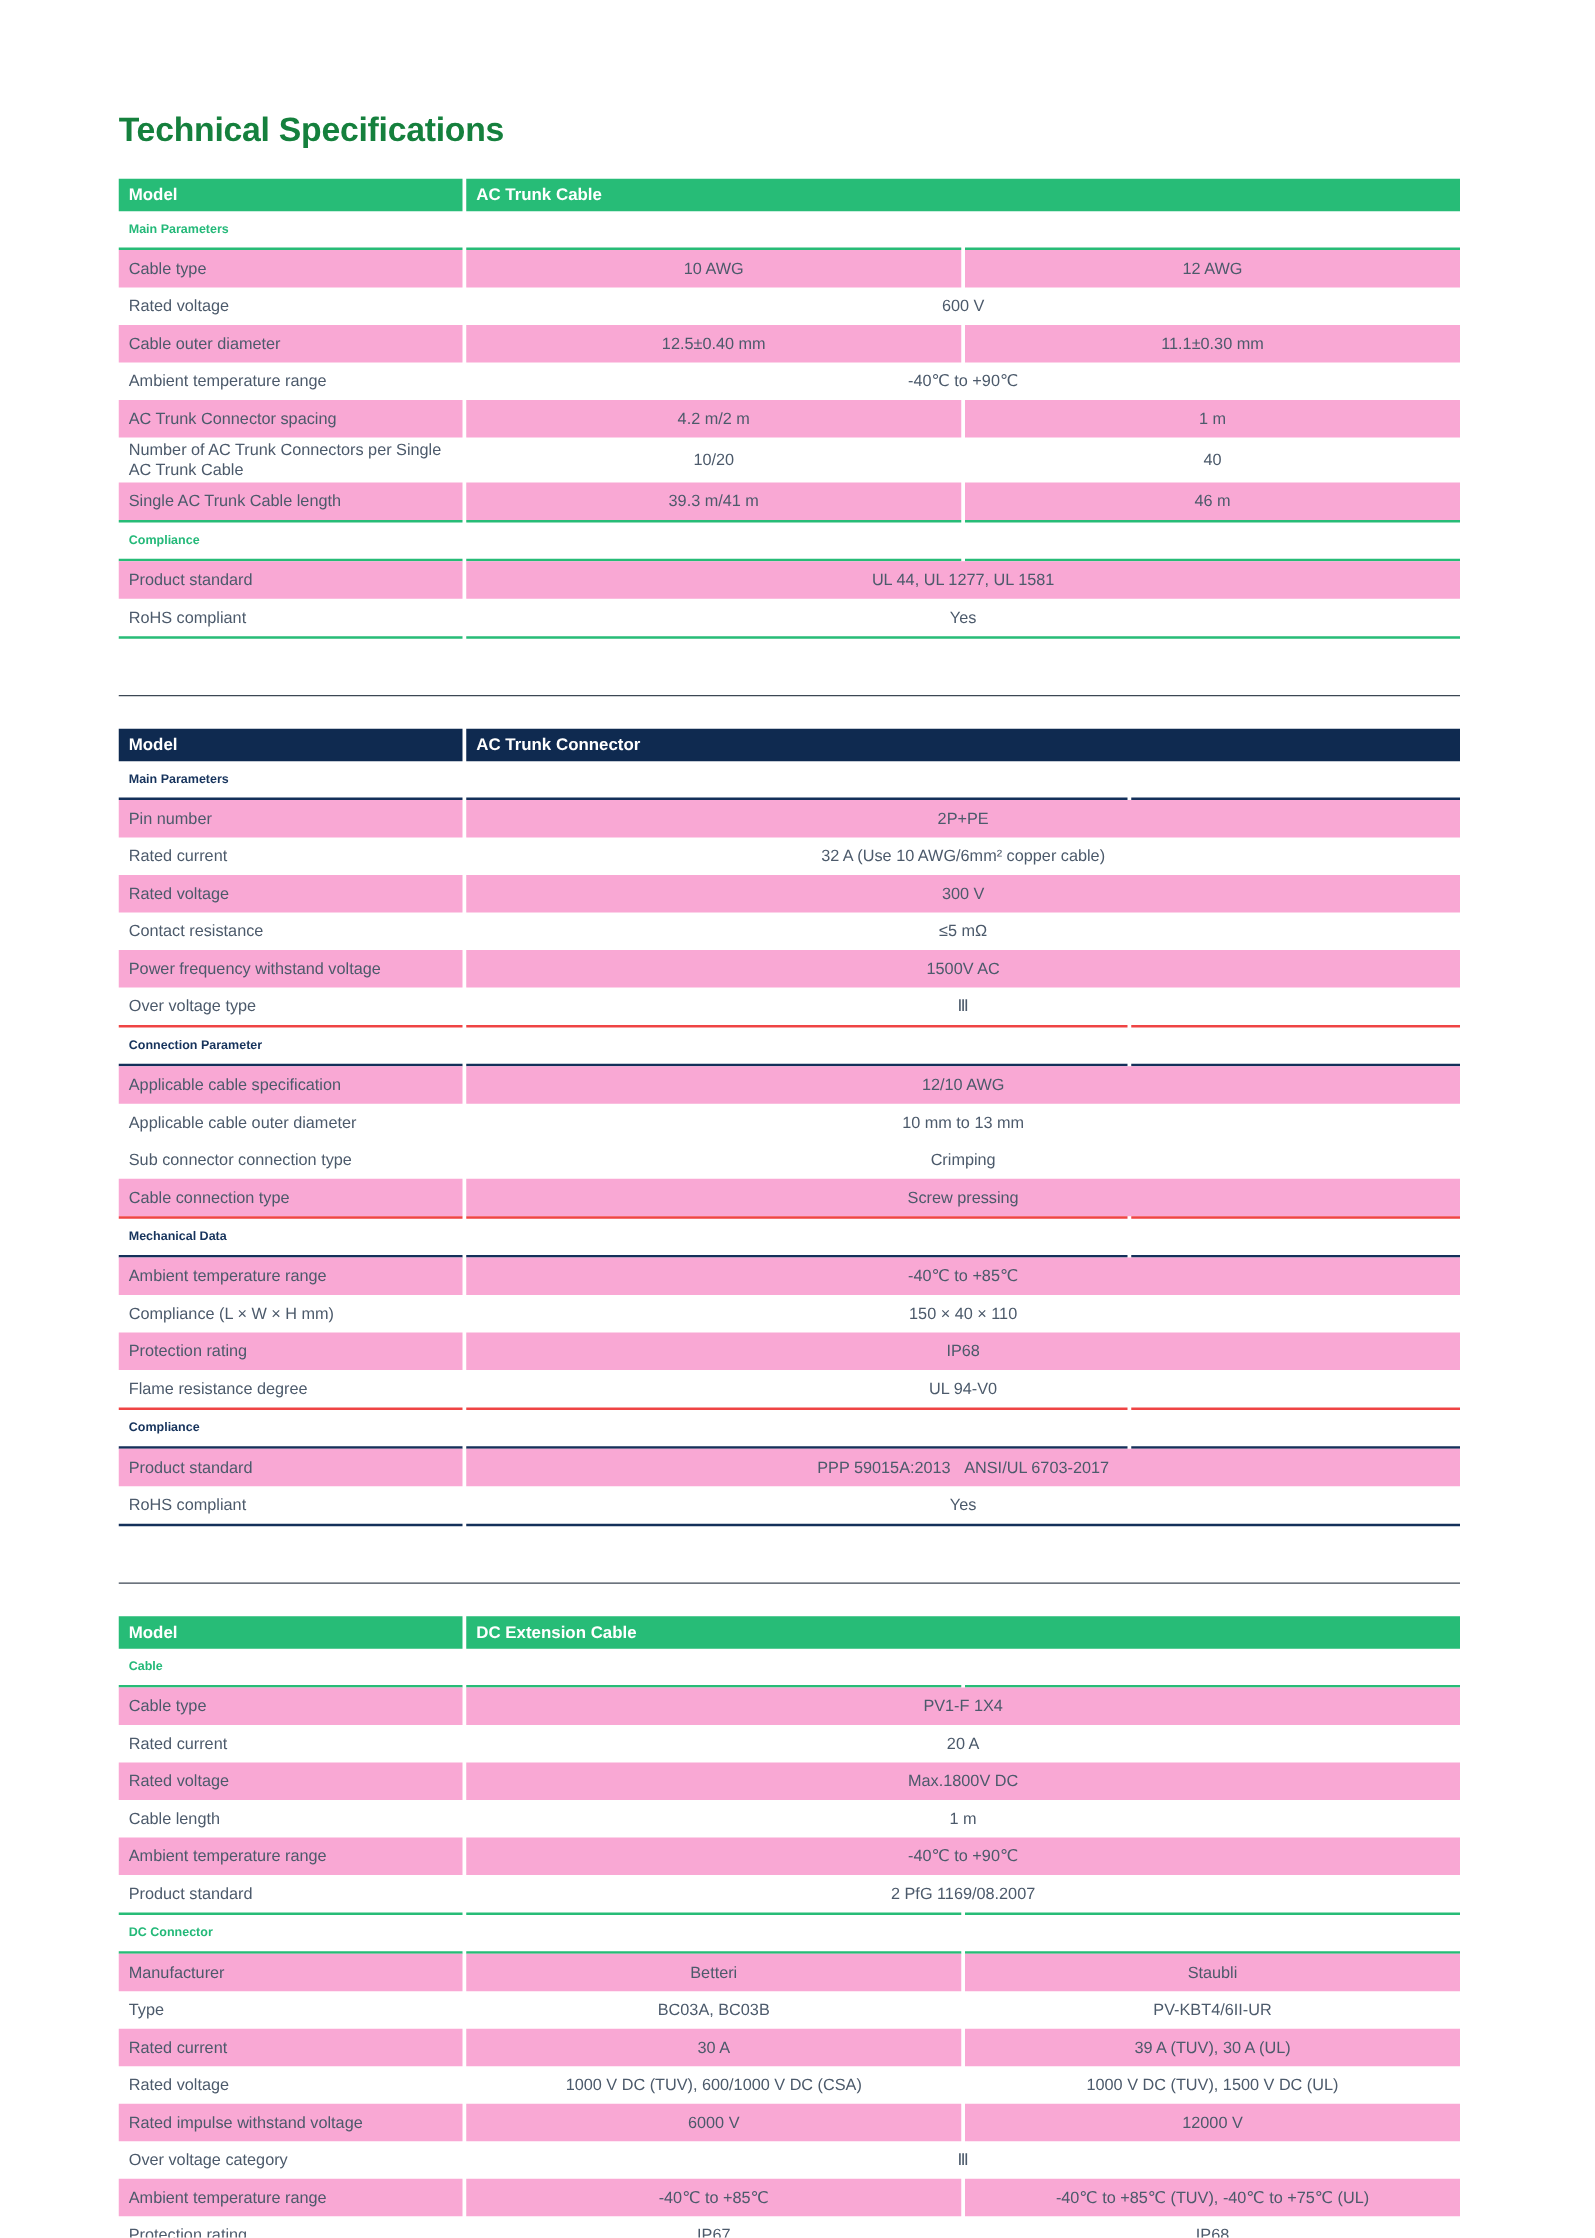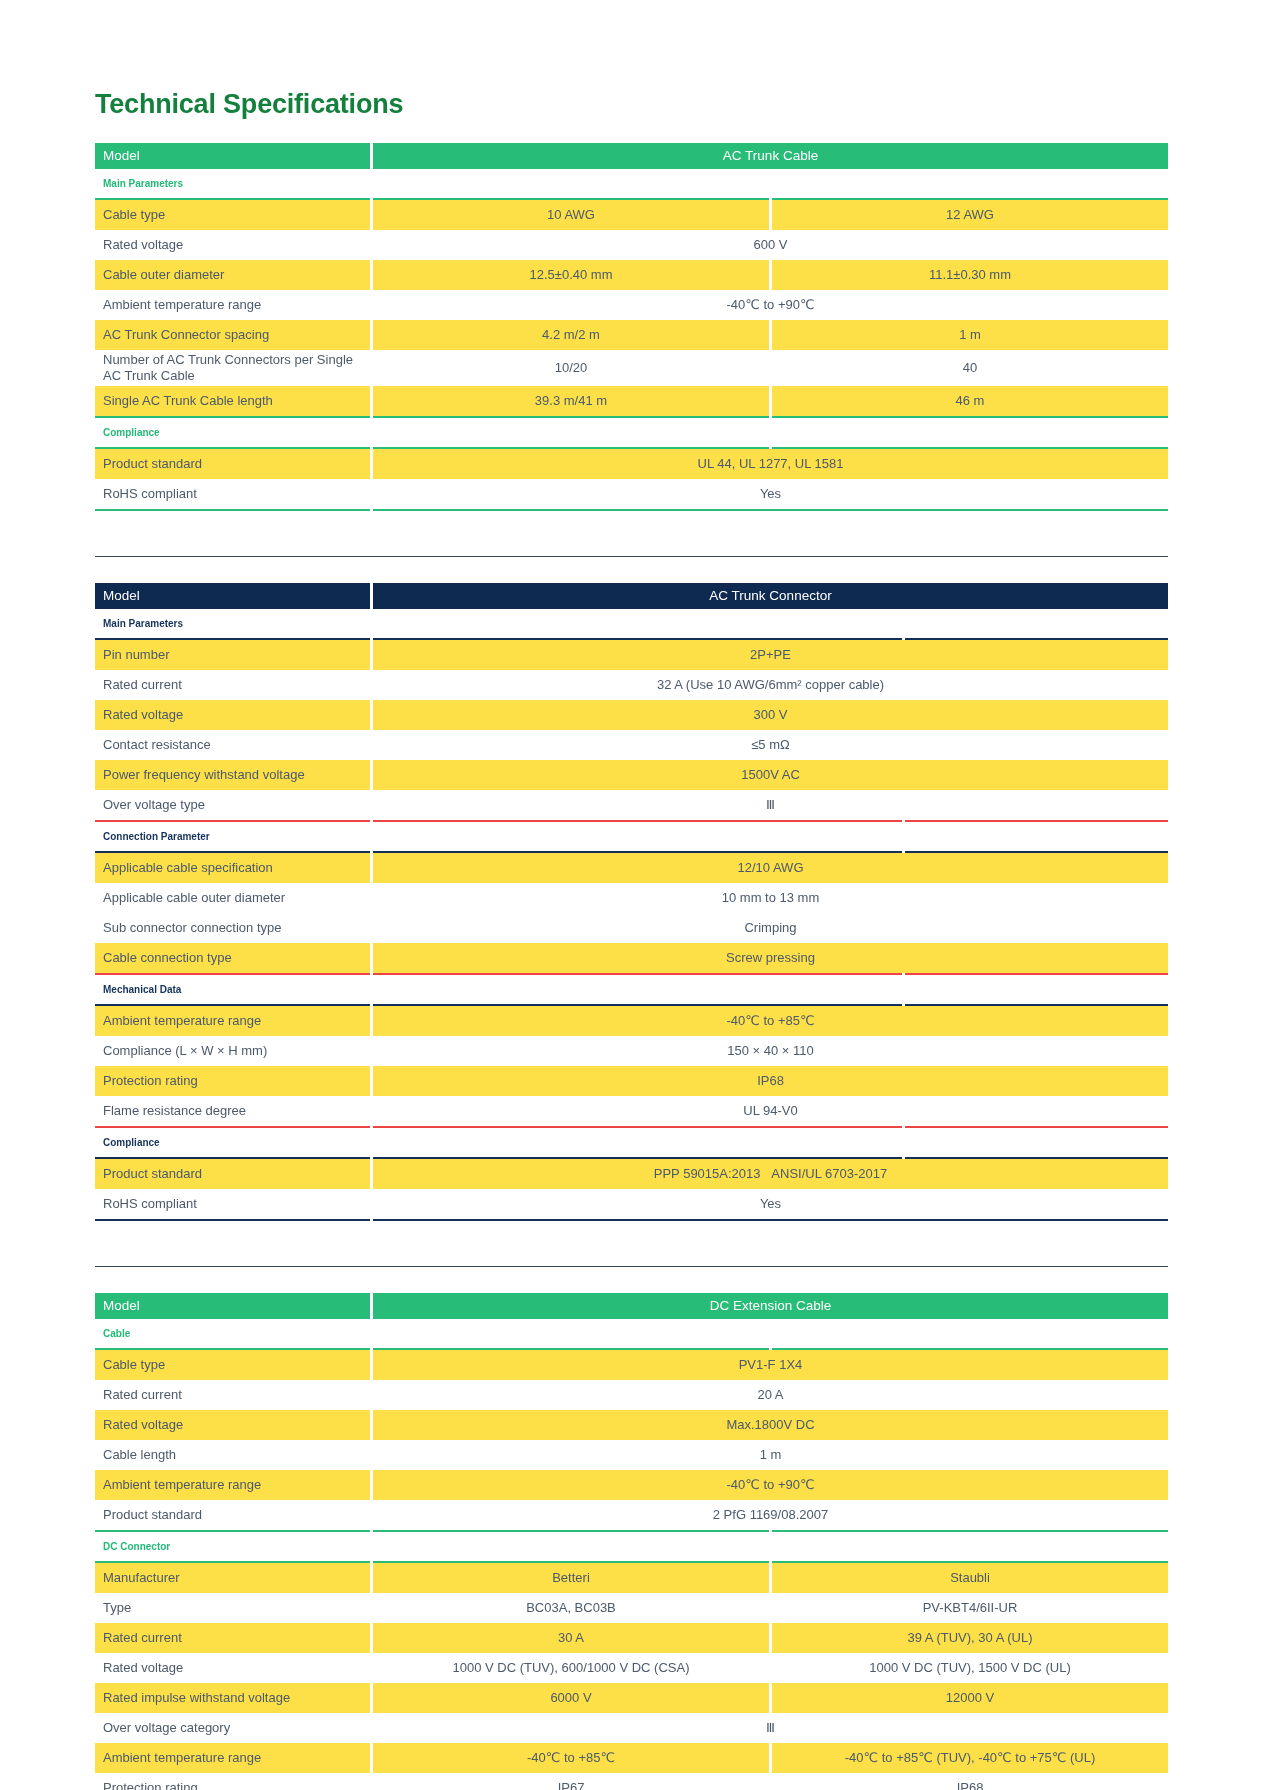--- a/index.html
+++ b/index.html
@@ -14,35 +14,35 @@
     font-weight:bold; color:#15803d; letter-spacing:-0.2px;
   }
   .twrap { margin-top:23px; }
   .twrap.after-div { margin-top:26px; }
   table.spec {
     border-collapse:separate; border-spacing:3px 0;
     width:1079px; margin:0 -3px; table-layout:fixed;
     font-size:13px; color:#4c5a6b;
   }
   table.spec td { height:26px; padding:2px 8px; vertical-align:middle; line-height:16px; overflow:hidden; }
-  tr.hdr td { height:22px; color:#ffffff; font-weight:normal; font-size:13.5px; }
+  tr.hdr td { height:22px; color:#ffffff; font-weight:bold; font-size:13.5px; }
   .theme-green tr.hdr td { background:#27bc77; }
   .theme-navy  tr.hdr td { background:#0f2a50; }
   tr.hdr td.model { text-align:left; }
-  tr.hdr td.hval  { text-align:center; }
+  tr.hdr td.hval  { text-align:left; }
   tr.sec td { font-weight:bold; font-size:10px; height:25px; }
   .theme-green tr.sec td { color:#24b979; border-bottom:2px solid #27bc77; }
   .theme-navy  tr.sec td { color:#16335c; border-bottom:2px solid #14305a; }
   .theme-green tr.sec.mid td { border-top:2px solid #27bc77; }
   .theme-navy  tr.sec.mid td { border-top:2px solid #ef4444; }
   .theme-green tr.last td { border-bottom:2px solid #27bc77; }
   .theme-navy  tr.last td { border-bottom:2px solid #14305a; }
   td.lbl { text-align:left; }
   td.val { text-align:center; }
-  td.sh  { background:#fde047; }
+  td.sh  { background:#f9a8d4; }
   .divider { border-top:1px solid #3c4754; margin-top:45px; height:0; }
 </style>
 </head>
 <body>
 
 <div class="content">
   <h1 class="page-title">Technical Specifications</h1>
 
   <div class="twrap">
       <table class="spec theme-green">

